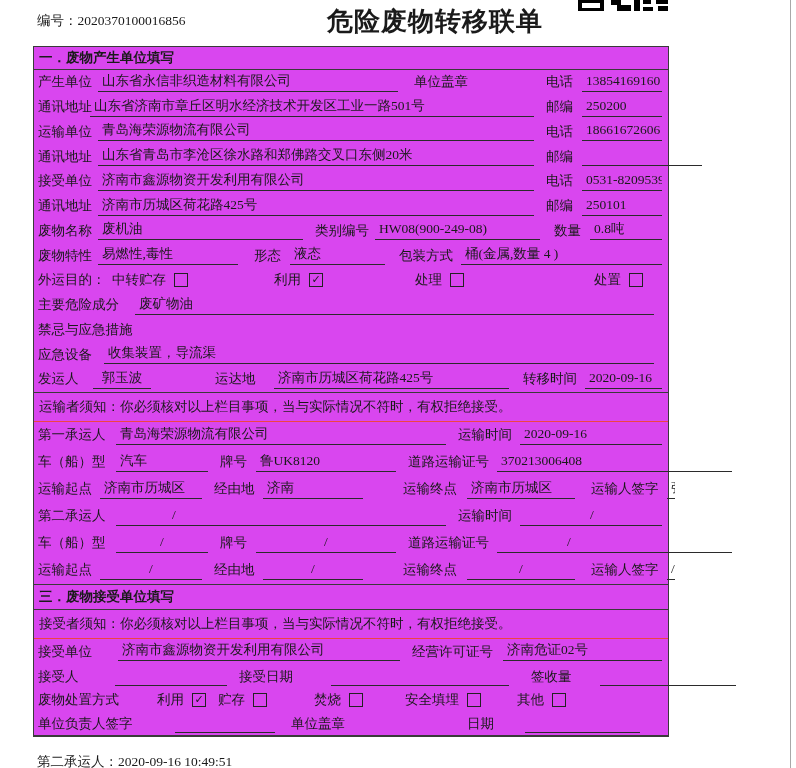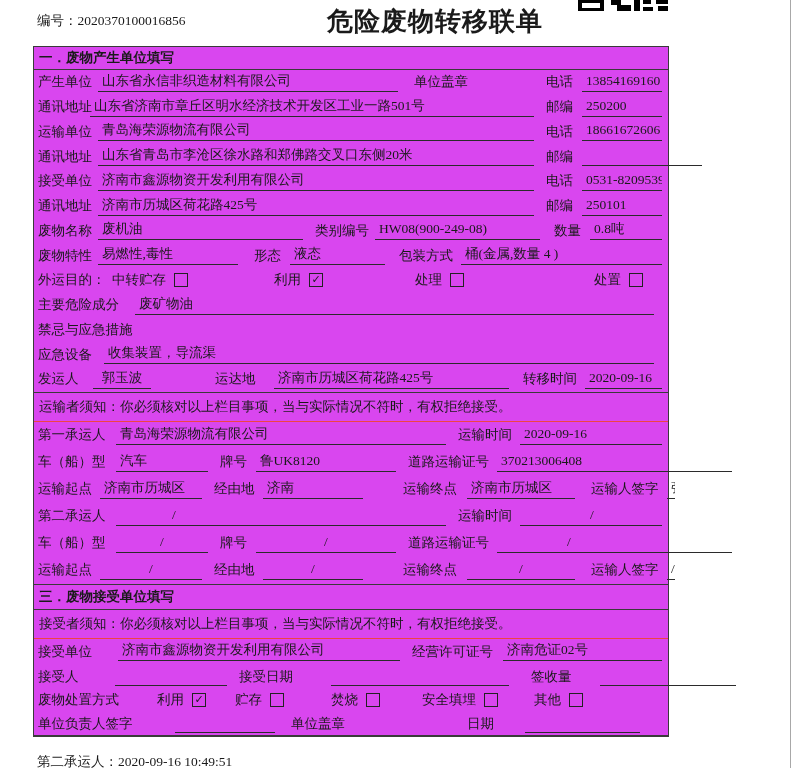--- a/index.html
+++ b/index.html
@@ -245,21 +245,21 @@
       <span class="lbl" style="margin-left:12px;width:54px">接受日期</span>
       <span class="val" style="width:178px;margin-left:38px"></span>
       <span class="lbl" style="margin-left:22px;width:41px">签收量</span>
       <span class="val" style="width:136px;margin-left:28px"></span>
     </div>
 
     <div class="r">
       <span class="lbl" style="width:81px">废物处置方式</span>
       <span class="lbl" style="margin-left:38px">利用</span>
       <span class="cb" style="margin-left:8px">✓</span>
-      <span class="lbl" style="margin-left:29px">贮存</span>
+      <span class="lbl" style="margin-left:12px">贮存</span>
       <span class="cb" style="margin-left:8px"></span>
       <span class="lbl" style="margin-left:47px">焚烧</span>
       <span class="cb" style="margin-left:8px"></span>
       <span class="lbl" style="margin-left:42px">安全填埋</span>
       <span class="cb" style="margin-left:8px"></span>
       <span class="lbl" style="margin-left:36px">其他</span>
       <span class="cb" style="margin-left:8px"></span>
     </div>
 
     <div class="r">

